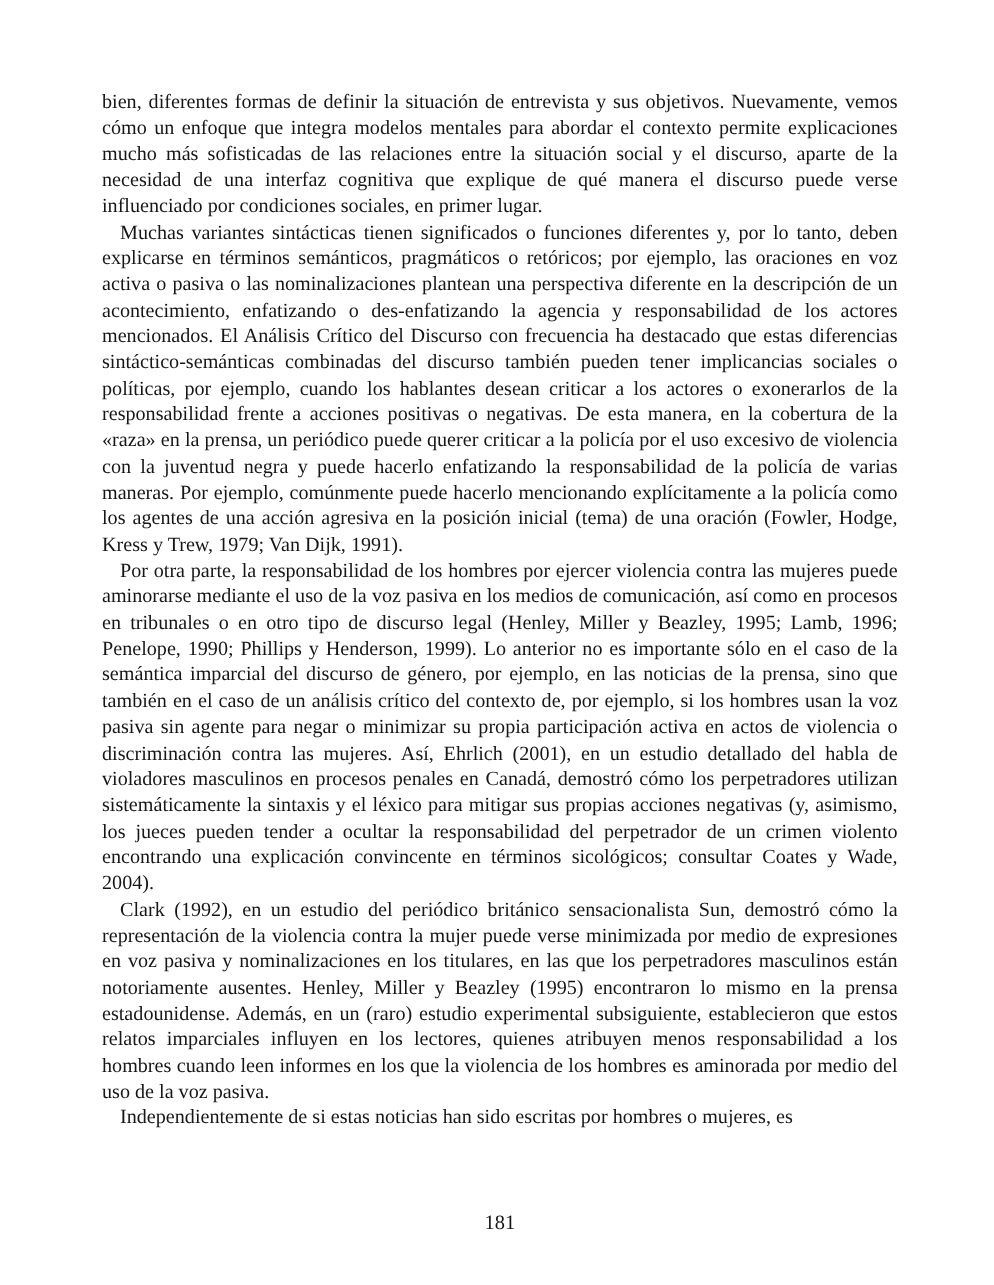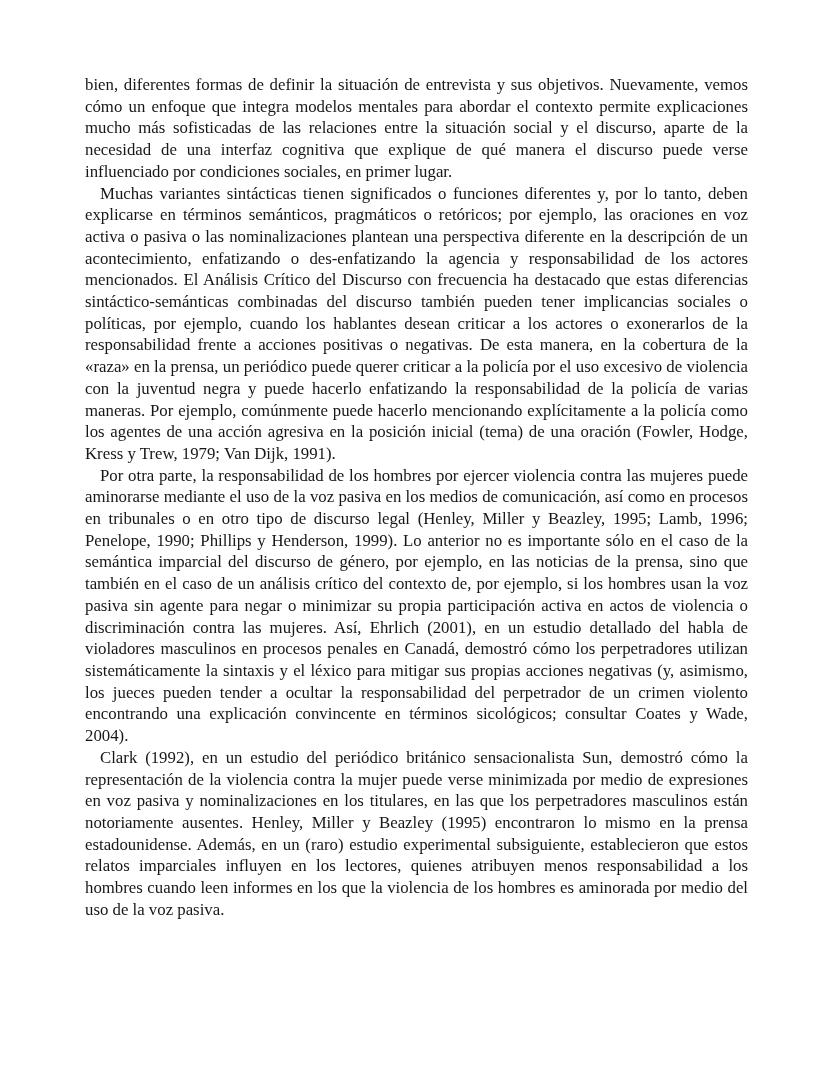--- a/index.html
+++ b/index.html
@@ -53,17 +53,19 @@
   <div class="text-block">
 
     <p class="para"><span>bien, diferentes formas de definir la situación de entrevista y sus objetivos. Nuevamente, vemos cómo un enfoque que integra modelos mentales para abordar el contexto permite explicaciones mucho más sofisticadas de las relaciones entre la situación social y el discurso, aparte de la necesidad de una interfaz cognitiva que explique de qué manera el discurso puede verse influenciado por condiciones sociales, en primer lugar.</span></p>
 
     <p class="para indent"><span>Muchas variantes sintácticas tienen significados o funciones diferentes y, por lo tanto, deben explicarse en términos semánticos, pragmáticos o retóricos; por ejemplo, las oraciones en voz activa o pasiva o las nominalizaciones plantean una perspectiva diferente en la descripción de un acontecimiento, enfatizando o des-enfatizando la agencia y responsabilidad de los actores mencionados. El Análisis Crítico del Discurso con frecuencia ha destacado que estas diferencias sintáctico-semánticas combinadas del discurso también pueden tener implicancias sociales o políticas, por ejemplo, cuando los hablantes desean criticar a los actores o exonerarlos de la responsabilidad frente a acciones positivas o negativas. De esta manera, en la cobertura de la «raza» en la prensa, un periódico puede querer criticar a la policía por el uso excesivo de violencia con la juventud negra y puede hacerlo enfatizando la responsabilidad de la policía de varias maneras. Por ejemplo, comúnmente puede hacerlo mencionando explícitamente a la policía como los agentes de una acción agresiva en la posición inicial (tema) de una oración (Fowler, Hodge, Kress y Trew, 1979; Van Dijk, 1991).</span></p>
 
     <p class="para indent"><span>Por otra parte, la responsabilidad de los hombres por ejercer violencia contra las mujeres puede aminorarse mediante el uso de la voz pasiva en los medios de comunicación, así como en procesos en tribunales o en otro tipo de discurso legal (Henley, Miller y Beazley, 1995; Lamb, 1996; Penelope, 1990; Phillips y Henderson, 1999). Lo anterior no es importante sólo en el caso de la semántica imparcial del discurso de género, por ejemplo, en las noticias de la prensa, sino que también en el caso de un análisis crítico del contexto de, por ejemplo, si los hombres usan la voz pasiva sin agente para negar o minimizar su propia participación activa en actos de violencia o discriminación contra las mujeres. Así, Ehrlich (2001), en un estudio detallado del habla de violadores masculinos en procesos penales en Canadá, demostró cómo los perpetradores utilizan sistemáticamente la sintaxis y el léxico para mitigar sus propias acciones negativas (y, asimismo, los jueces pueden tender a ocultar la responsabilidad del perpetrador de un crimen violento encontrando una explicación convincente en términos sicológicos; consultar Coates y Wade, 2004).</span></p>
 
     <p class="para indent"><span>Clark (1992), en un estudio del periódico británico sensacionalista </span><span class="italic">Sun</span><span>, demostró cómo la representación de la violencia contra la mujer puede verse minimizada por medio de expresiones en voz pasiva y nominalizaciones en los titulares, en las que los perpetradores masculinos están notoriamente ausentes. Henley, Miller y Beazley (1995) encontraron lo mismo en la prensa estadounidense. Además, en un (raro) estudio experimental subsiguiente, establecieron que estos relatos imparciales influyen en los lectores, quienes atribuyen menos responsabilidad a los hombres cuando leen informes en los que la violencia de los hombres es aminorada por medio del uso de la voz pasiva.</span></p>
 
+    <p class="para indent"><span>Independientemente de si estas noticias han sido escritas por hombres o mujeres, es</span></p>
 
   </div>
 
+  <div class="page-number">181</div>
 
 </div>
 
 </body></html>

